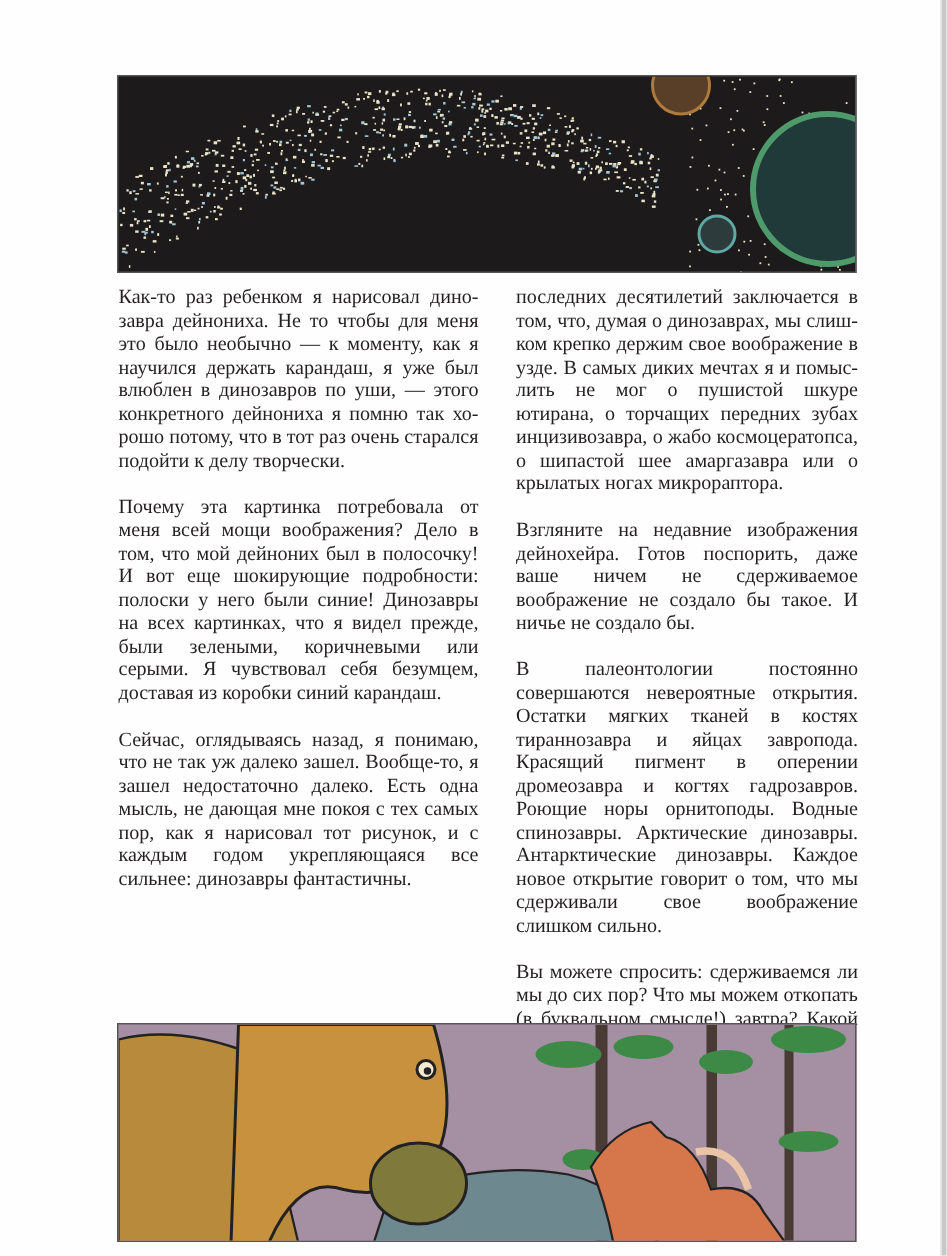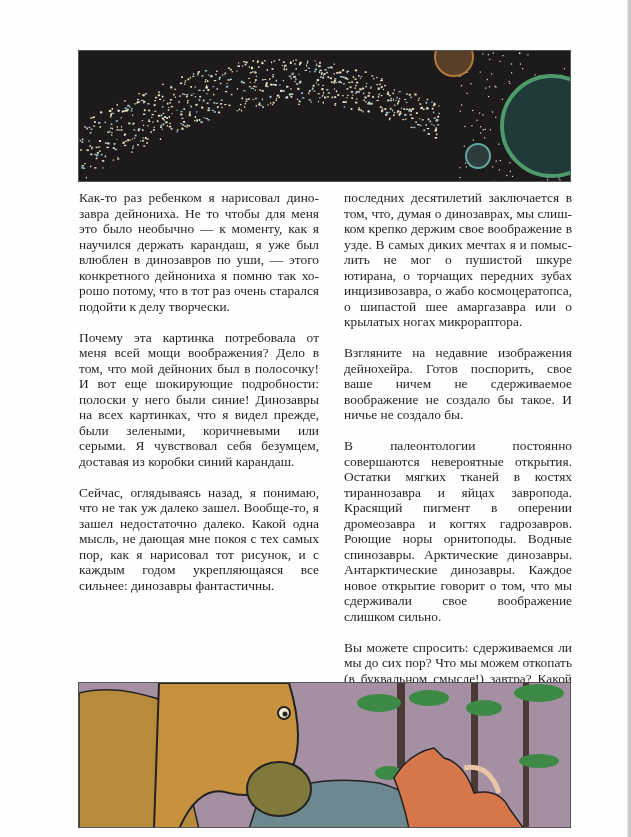--- a/index.html
+++ b/index.html
@@ -848,26 +848,26 @@
       </g>
     <circle id="p-orange" cx="375" cy="6" r="19" stroke-width="2" fill="#5a3f28" stroke="#b07a3a"></circle>
     <circle id="p-teal" cx="399" cy="105" r="12" stroke-width="2" fill="#2d3b3c" stroke="#5fa9a5"></circle>
     <circle id="p-green" cx="473" cy="75" r="50" stroke-width="4" fill="#1f3a38" stroke="#4f9a6a"></circle>
   </svg>
 </div>
 
 <div class="col" id="col-left">
   <p>Как-то раз ребенком я нарисовал дино­завра дейнониха. Не то чтобы для меня это было необычно — к моменту, как я научился держать карандаш, я уже был влюблен в динозавров по уши, — этого конкретного дейнониха я помню так хо­рошо потому, что в тот раз очень старался подойти к делу творчески.</p>
   <p>Почему эта картинка потребовала от меня всей мощи воображения? Дело в том, что мой дейноних был в поло­сочку! И вот еще шокирующие подроб­ности: полоски у него были синие! Ди­нозавры на всех картинках, что я видел прежде, были зелеными, коричневыми или серыми. Я чувствовал себя безумцем, доставая из коробки синий карандаш.</p>
-  <p>Сейчас, оглядываясь назад, я понимаю, что не так уж далеко зашел. Вообще-то, я зашел недостаточно далеко. Какой одна мысль, не дающая мне покоя с тех са­мых пор, как я нарисовал тот рисунок, и с каждым годом укрепляющаяся все сильнее: динозавры фантастичны.</p>
+  <p>Сейчас, оглядываясь назад, я понимаю, что не так уж далеко зашел. Вообще-то, я зашел недостаточно далеко. Есть одна мысль, не дающая мне покоя с тех са­мых пор, как я нарисовал тот рисунок, и с каждым годом укрепляющаяся все сильнее: динозавры фантастичны.</p>
 </div>
 
 <div class="col" id="col-right">
   <p>последних десятилетий заключается в том, что, думая о динозаврах, мы слиш­ком крепко держим свое воображение в узде. В самых диких мечтах я и помыс­лить не мог о пушистой шкуре ютирана, о торчащих передних зубах инцизиво­завра, о жабо космоцератопса, о шипа­стой шее амаргазавра или о крылатых ногах микрораптора.</p>
-  <p>Взгляните на недавние изображения дей­нохейра. Готов поспорить, свое ваше ничем не сдерживаемое воображение не создало бы такое. И ничье не соз­дало бы.</p>
+  <p>Взгляните на недавние изображения дей­нохейра. Готов поспорить, даже ваше ничем не сдерживаемое воображение не создало бы такое. И ничье не соз­дало бы.</p>
   <p>В палеонтологии постоянно совершают­ся невероятные открытия. Остатки мяг­ких тканей в костях тираннозавра и яй­цах завропода. Красящий пигмент в опе­рении дромеозавра и когтях гадрозавров. Роющие норы орнитоподы. Водные спи­нозавры. Арктические динозавры. Антар­ктические динозавры. Каждое новое от­крытие говорит о том, что мы сдерживали свое воображение слишком сильно.</p>
   <p>Вы можете спросить: сдерживаемся ли мы до сих пор? Что мы можем откопать (в буквальном смысле!) завтра? Какой новый фантастический факт? Скоро вы</p>
 </div>
 
 <div class="illus" id="dino" style="background: rgb(165, 143, 162);">
   <svg width="493" height="146">
     <rect id="d-sky" x="0" y="0" width="493" height="146" fill="#a58fa2"></rect>
     <g id="trees">
       <rect x="318" y="0" width="8" height="146" fill="#4a3a35"></rect>
       <rect x="392" y="0" width="7" height="146" fill="#4a3a35"></rect>

